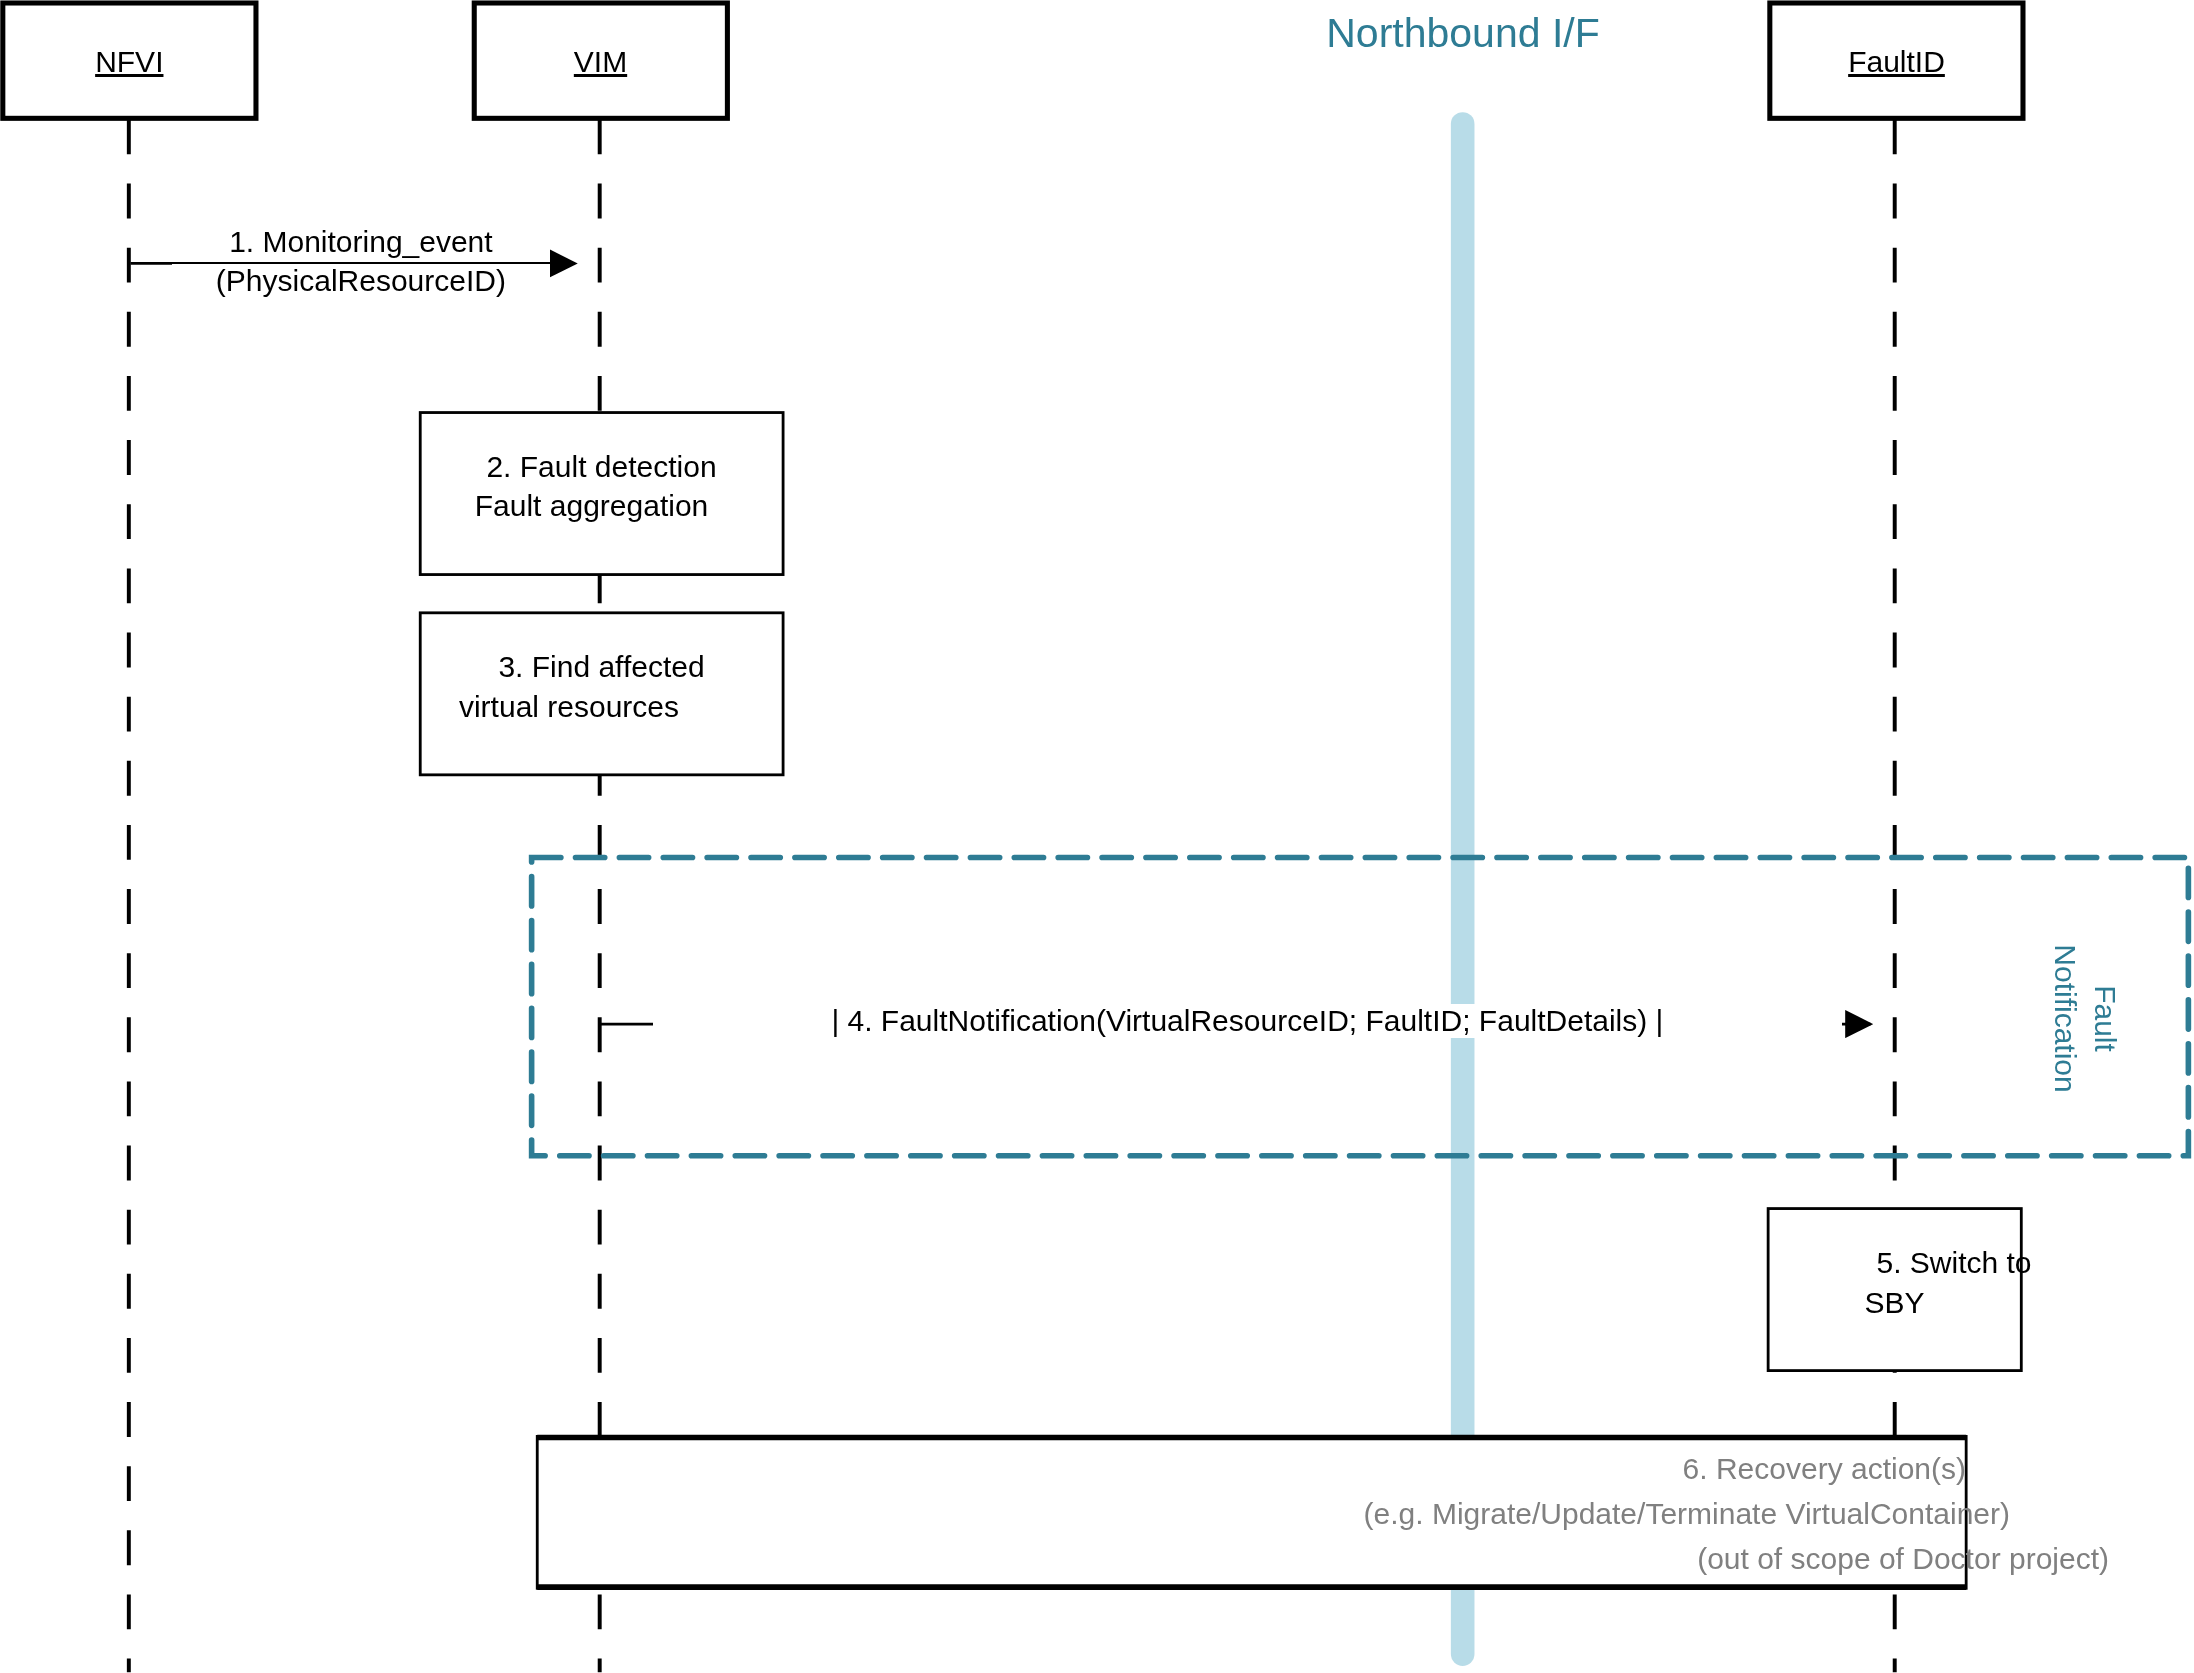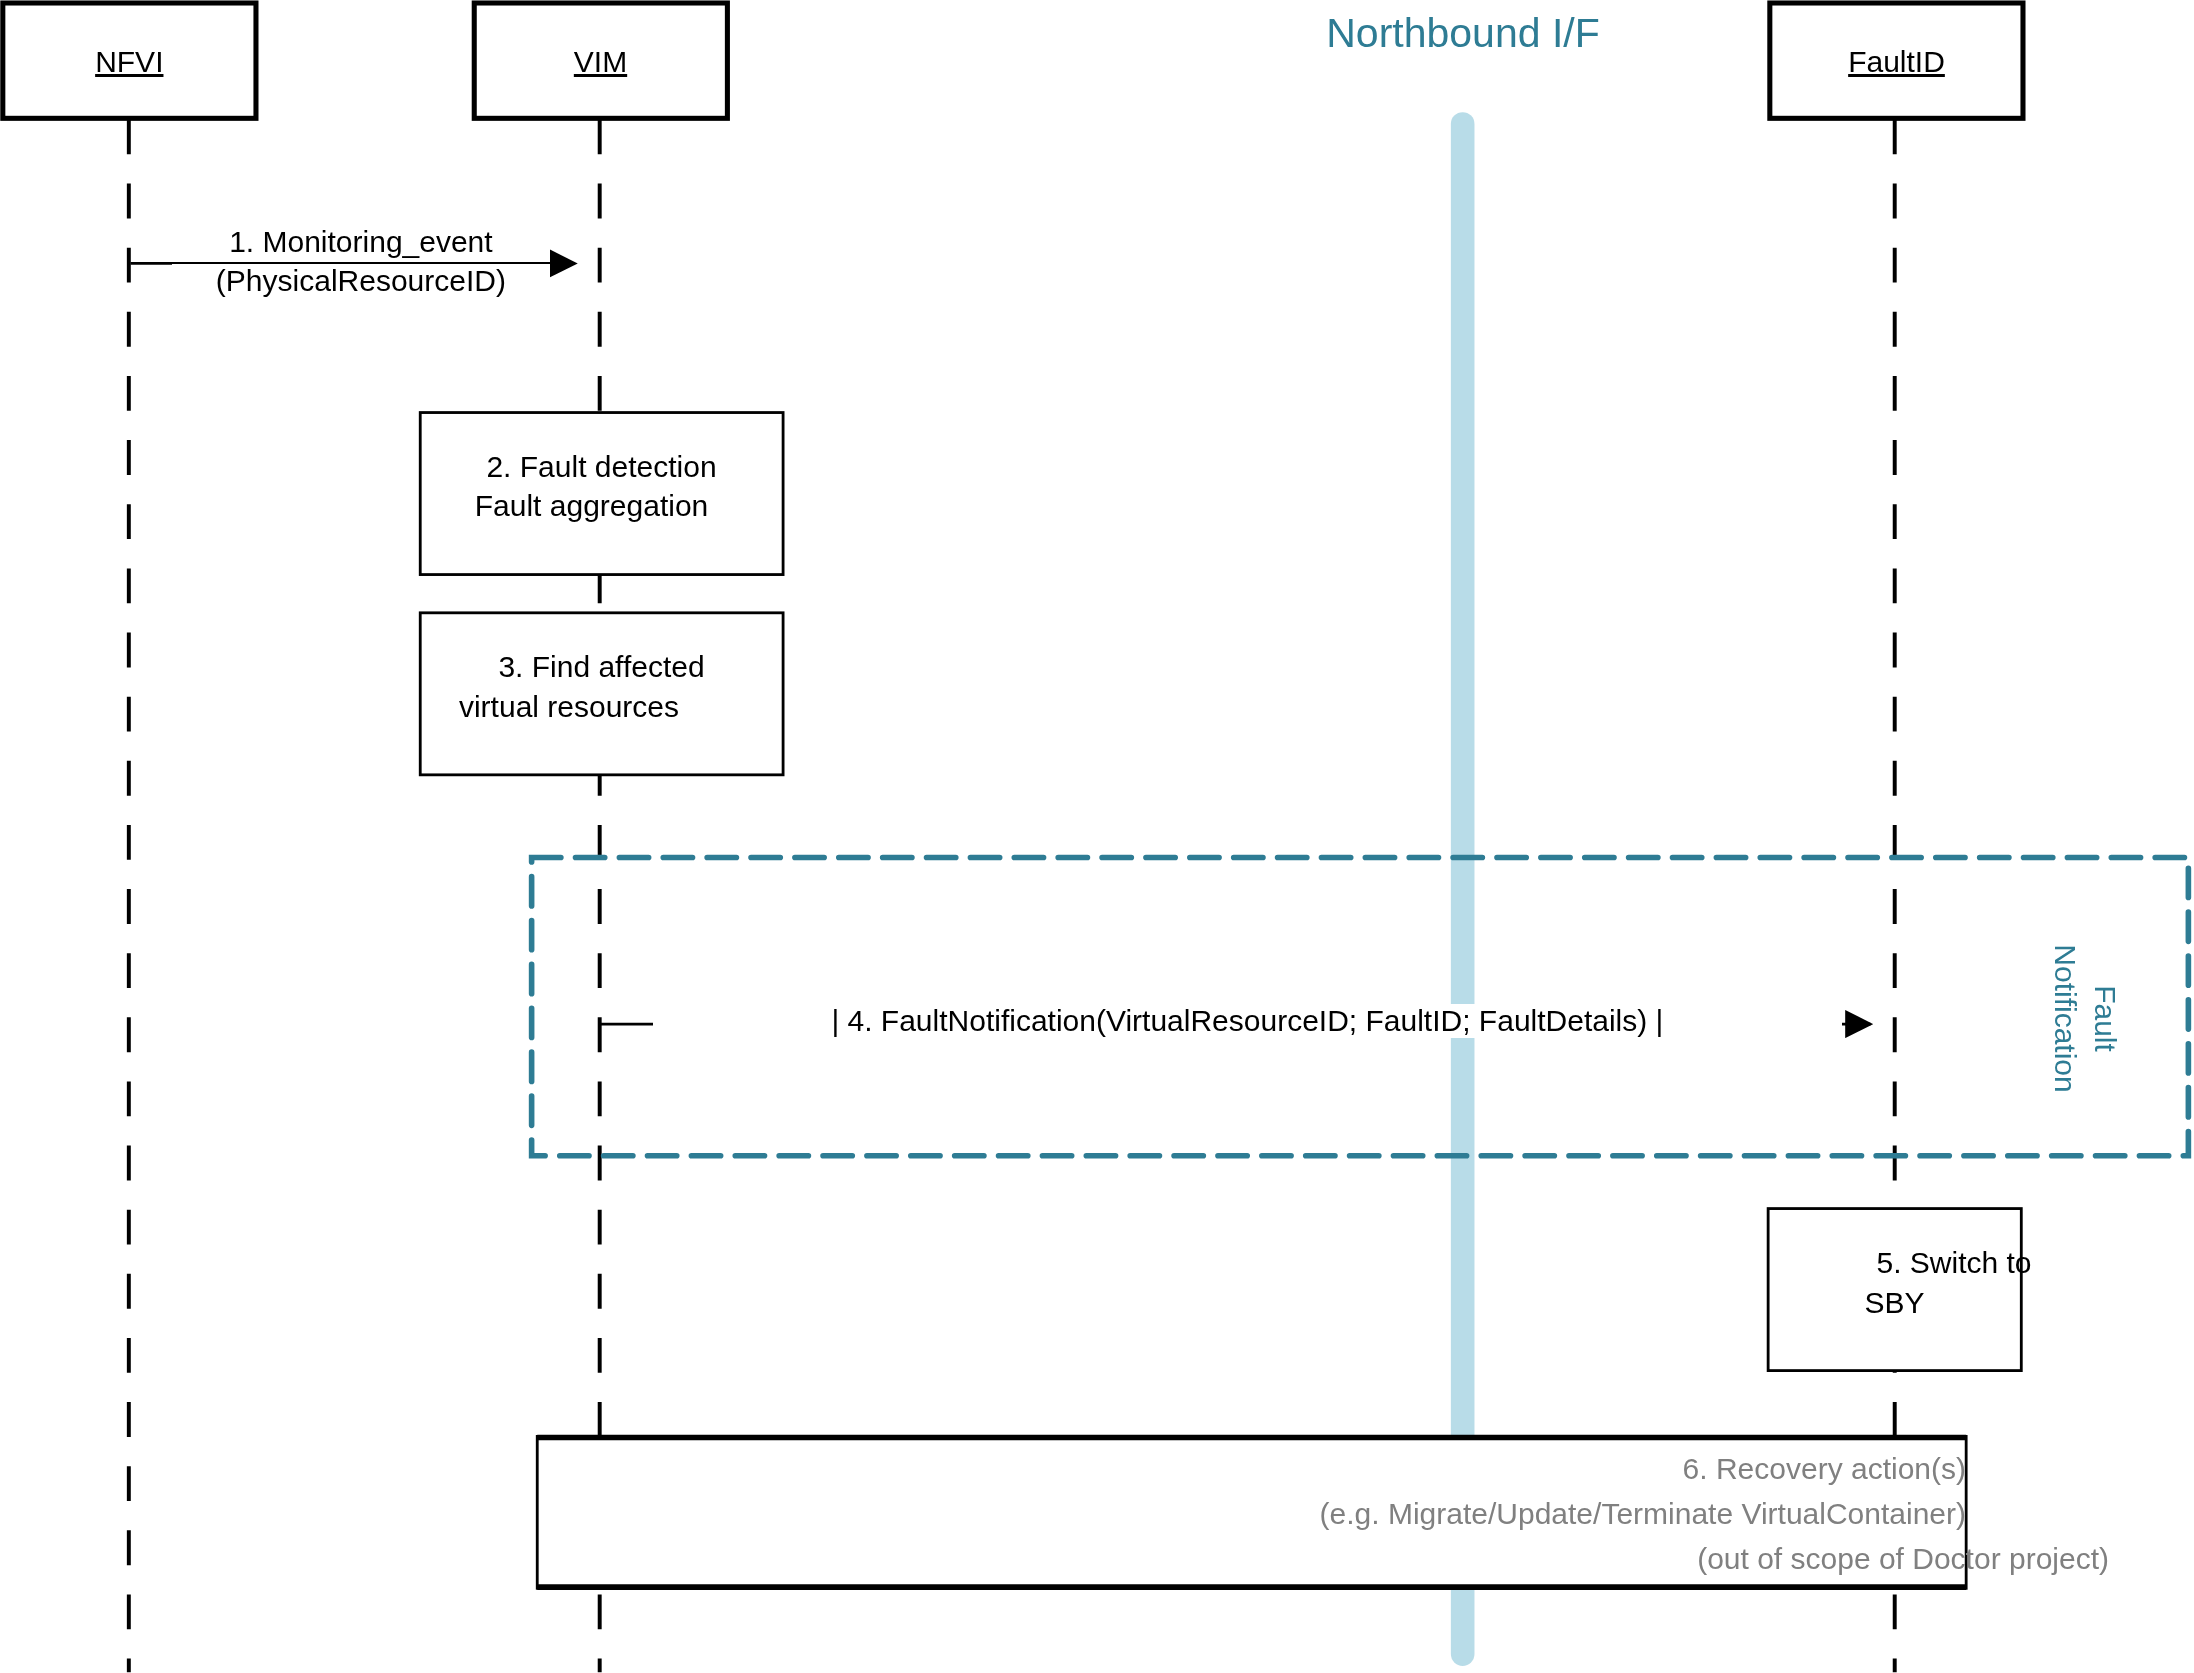--- a/index.html
+++ b/index.html
@@ -125,17 +125,17 @@
   <div class="txt msg-label" style="left:653px; top:1004px; width:1182px;">| 4. FaultNotification(VirtualResourceID; FaultID; FaultDetails) |</div>
 
   <div class="txt frag-label" style="left:2122px; top:923px; width:191px; transform:rotate(90deg);">Fault</div>
 
   <div class="txt frag-label" style="left:2082px; top:906px; width:225px; transform:rotate(90deg);">Notification</div>
 
   <div class="txt box-label" style="left:1768px; top:1246px; width:300px;padding-left:36px;">5. Switch to</div>
   <div class="txt box-label" style="left:1768px; top:1286px; width:253px;">SBY</div>
 
   <div class="txt recovery-label" style="left:537px; top:1452px; width:1429px;">6. Recovery action(s)</div>
-  <div class="txt recovery-label" style="left:537px; top:1497px; width:1429px;">(e.g. Migrate/Update/Terminate VirtualContainer)</div>
+  <div class="txt recovery-label" style="left:537px; top:1497px; width:1429px;padding-left:44px;">(e.g. Migrate/Update/Terminate VirtualContainer)</div>
   <div class="txt recovery-label" style="left:537px; top:1542px; width:1572px;">(out of scope of Doctor project)</div>
 
 </div>
 
 
 </body></html>

